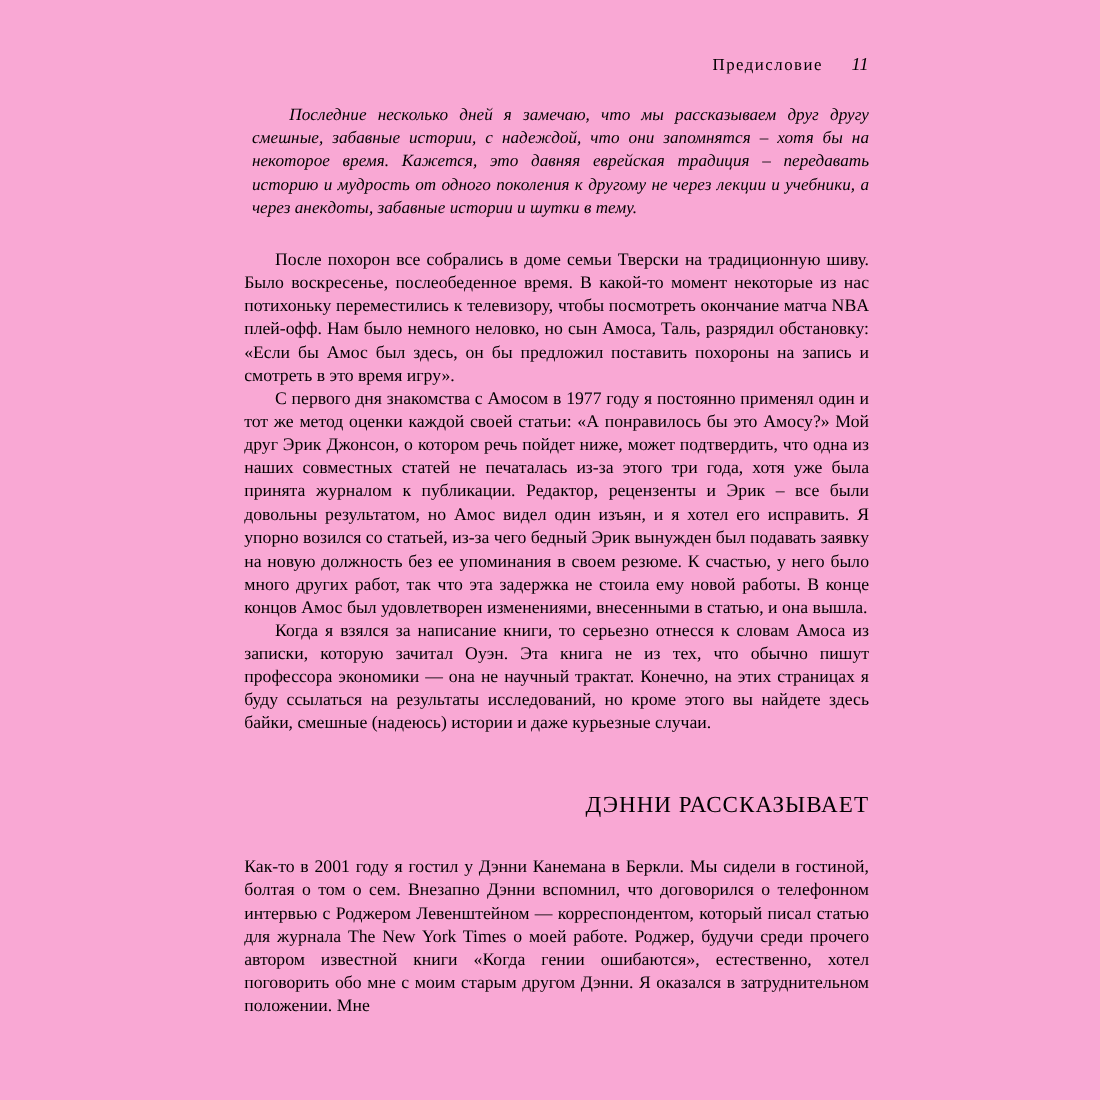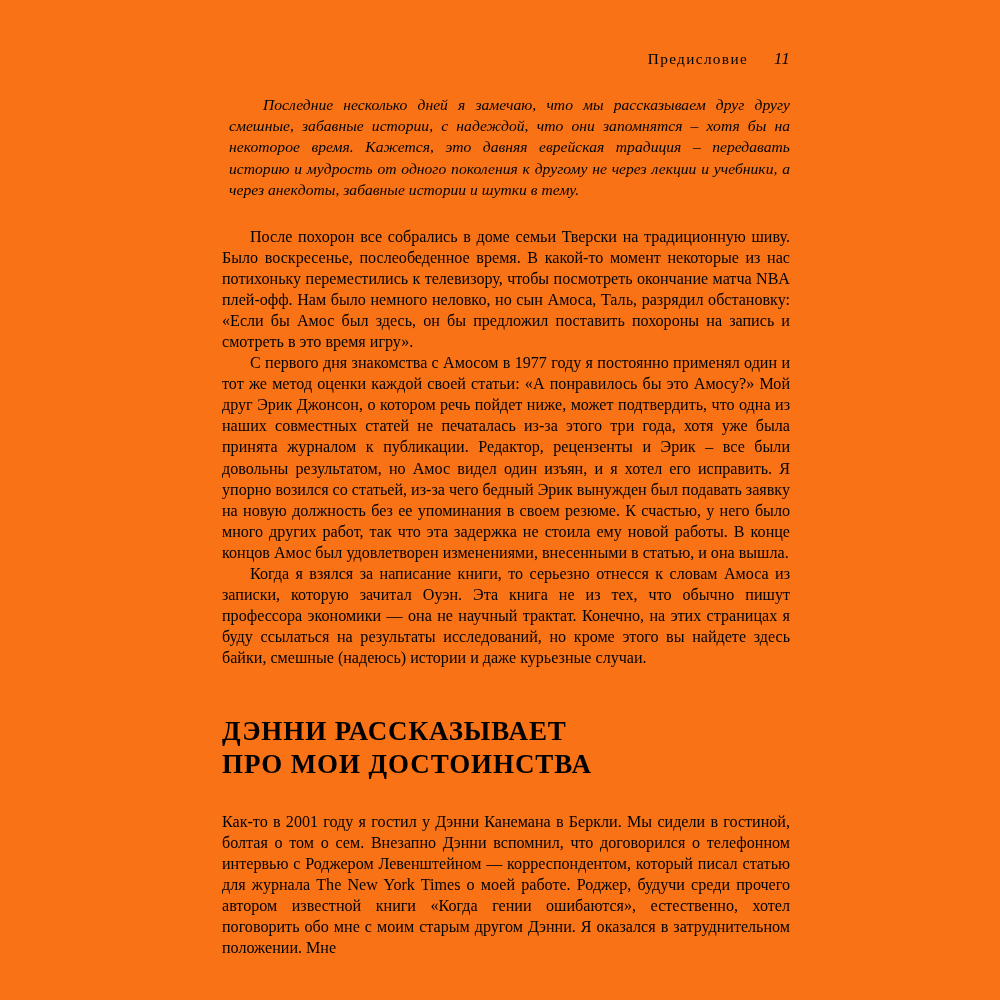--- a/index.html
+++ b/index.html
@@ -13,21 +13,21 @@
     overflow: hidden;
     font-family: "Liberation Serif", "DejaVu Serif", serif;
     color: #000000;
     -webkit-font-smoothing: antialiased;
   }
 
   .page {
     position: relative;
     width: 1000px;
     height: 1000px;
-    background: #f97316;
+    background: #f9a8d4;
   }
 
   
   .running-head {
     position: absolute;
     left: 222px;
     top: 49px;
     width: 568px;
     text-align: right;
     font-size: 15.5px;
@@ -77,24 +77,24 @@
     text-justify: inter-word;
     text-indent: 28px;
     margin: 0;
     hyphens: manual;
   }
 
   
   .section-heading {
     margin: 0;
     padding: 0;
-    text-align: left;
-    font-size: 27px;
+    text-align: right;
+    font-size: 21px;
     line-height: 33px;
-    font-weight: bold;
+    font-weight: normal;
     letter-spacing: 0.9px;
     padding-top: 47px;
     padding-bottom: 30px;
   }
   .section-heading .hl {
     display: block;
     white-space: nowrap;
   }
 
   .tail-block p.body {
@@ -115,21 +115,20 @@
     <p class="epigraph">Последние несколько дней я замечаю, что мы рассказываем друг другу смешные, забавные истории, с надеждой, что они запомнятся – хотя бы на некоторое время. Кажется, это давняя еврейская традиция – передавать историю и мудрость от одного поколения к другому не через лекции и учебники, а через анекдоты, забавные истории и шутки в тему.</p>
 
     <div class="body-block">
       <p class="body">После похорон все собрались в доме семьи Тверски на традиционную шиву. Было воскресенье, послеобеденное время. В какой-то момент некоторые из нас потихоньку переместились к телевизору, чтобы посмотреть окончание матча NBA плей-офф. Нам было немного неловко, но сын Амоса, Таль, разрядил обстановку: «Если бы Амос был здесь, он бы предложил поставить похороны на запись и смотреть в это время игру».</p>
       <p class="body">С первого дня знакомства с Амосом в 1977 году я постоянно применял один и тот же метод оценки каждой своей статьи: «А понравилось бы это Амосу?» Мой друг Эрик Джонсон, о котором речь пойдет ниже, может подтвердить, что одна из наших совместных статей не печаталась из-за этого три года, хотя уже была принята журналом к публикации. Редактор, рецензенты и Эрик – все были довольны результатом, но Амос видел один изъян, и я хотел его исправить. Я упорно возился со статьей, из-за чего бедный Эрик вынужден был подавать заявку на новую должность без ее упоминания в своем резюме. К счастью, у него было много других работ, так что эта задержка не стоила ему новой работы. В конце концов Амос был удовлетворен изменениями, внесенными в статью, и она вышла.</p>
       <p class="body">Когда я взялся за написание книги, то серьезно отнесся к словам Амоса из записки, которую зачитал Оуэн. Эта книга не из тех, что обычно пишут профессора экономики — она не научный трактат. Конечно, на этих страницах я буду ссылаться на результаты исследований, но кроме этого вы найдете здесь байки, смешные (надеюсь) истории и даже курьезные случаи.</p>
     </div>
 
     <h2 class="section-heading">
       <span class="hl">ДЭННИ РАССКАЗЫВАЕТ</span>
-      <span class="hl">ПРО МОИ ДОСТОИНСТВА</span>
     </h2>
 
     <div class="tail-block">
       <p class="body">Как-то в 2001 году я гостил у Дэнни Канемана в Беркли. Мы сидели в гостиной, болтая о том о сем. Внезапно Дэнни вспомнил, что договорился о телефонном интервью с Роджером Левенштейном — корреспондентом, который писал статью для журнала The New York Times о моей работе. Роджер, будучи среди прочего автором известной книги «Когда гении ошибаются», естественно, хотел поговорить обо мне с моим старым другом Дэнни. Я оказался в затруднительном положении. Мне</p>
     </div>
 
   </div>
 </div>
 
 </body></html>

